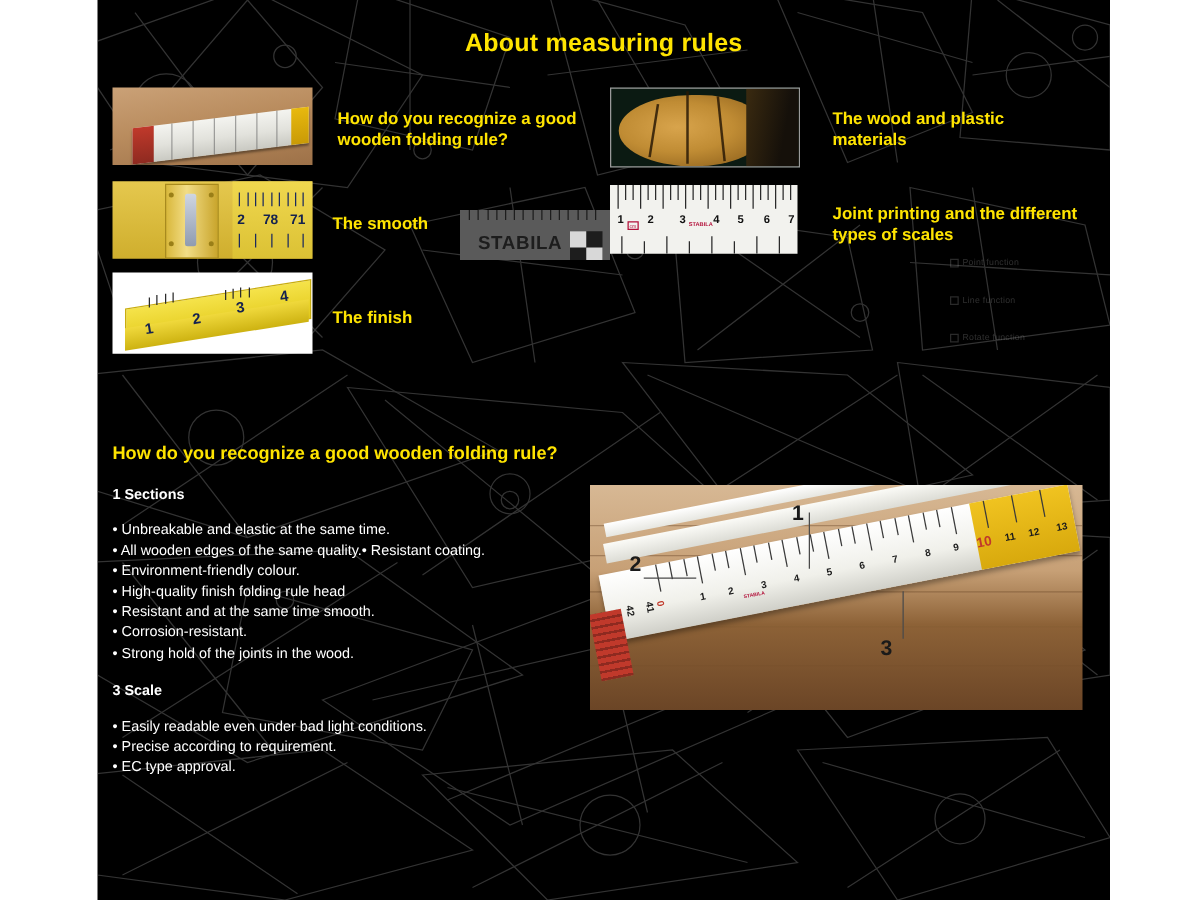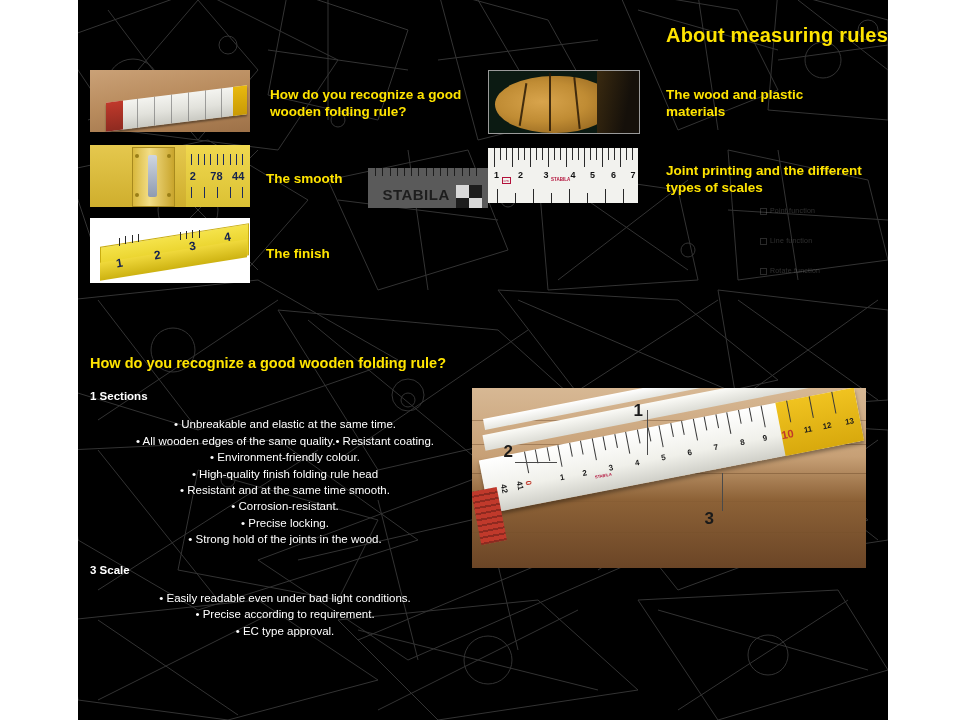--- a/index.html
+++ b/index.html
@@ -14,21 +14,21 @@
   
   .bp{position:absolute;inset:0;opacity:.55;}
   .bp svg{display:block;width:100%;height:100%;}
   .bp-faint{position:absolute;right:18px;top:196px;width:110px;opacity:.22;color:#cfcfcf;
             font-size:7px;line-height:30px;letter-spacing:.2px;}
   .bp-faint div{white-space:nowrap}
   .bp-chk{display:inline-block;width:5px;height:5px;border:1px solid #bdbdbd;margin-right:3px;vertical-align:middle}
 
   
   .title{
-    position:absolute;left:0;right:0;top:24px;text-align:right;
+    position:absolute;left:0;right:0;top:24px;text-align:center;
     color:#ffe400;font-size:20px;font-weight:bold;letter-spacing:.2px;
   }
   .cap{
     position:absolute;color:#ffe400;font-weight:bold;font-size:13.5px;line-height:17px;
   }
   .cap-a{left:192px;top:86px;width:215px;}
   .cap-b{left:588px;top:86px;width:200px;}
   .cap-c{left:188px;top:170px;}
   .cap-d{left:588px;top:162px;width:200px;}
   .cap-e{left:188px;top:245px;}
@@ -95,21 +95,21 @@
   .logo .sq i{position:absolute;width:13px;height:13px;background:#d8d8d8;display:block;}
   .logo .ruler{position:absolute;left:0;right:0;top:0;height:11px;}
   .logo .ruler i{position:absolute;top:0;width:1px;height:8px;background:#1d1d1d;}
 
   
   .h2{position:absolute;left:12px;top:355px;color:#ffe400;font-size:14.5px;font-weight:bold;}
   .body{position:absolute;left:12px;top:388px;width:390px;color:#ffffff;font-size:11.5px;line-height:16.4px;}
   .body .sh{font-weight:bold;margin:0 0 12px 0;}
   .body .sh.gap{margin-top:14px;}
   .body ul{list-style:none;margin:0 0 0 0;padding:0;}
-  .body li{margin:0;text-align:center;}
+  .body li{margin:0;}
   .body li:before{content:"• ";}
 
   
   .bigphoto{position:absolute;left:394px;top:388px;width:394px;height:180px;overflow:hidden;
             background:linear-gradient(180deg,#d7b894 0%,#c7a076 38%,#8d6237 62%,#6b4526 100%);}
   .bigphoto .grain{position:absolute;left:0;right:0;height:1px;background:rgba(90,55,25,.35);}
   .bp-rule{position:absolute;left:3%;top:40%;width:97%;height:30%;
     background:linear-gradient(#ffffff,#f0f0ea 60%,#cfcfc8);
     transform:rotate(-11deg);transform-origin:left center;box-shadow:0 3px 4px rgba(0,0,0,.35);}
   .bp-rule2{position:absolute;left:3%;top:26%;width:97%;height:9%;
@@ -241,21 +241,21 @@
       <div class="t" style="left:68%"></div>
         <div class="t" style="left:78%"></div>
       <div class="t" style="left:88%"></div>
       <div class="tb" style="left:8%"></div>
         <div class="tb" style="left:28%"></div>
       <div class="tb" style="left:48%"></div>
         <div class="tb" style="left:68%"></div>
       <div class="tb" style="left:88%"></div>
       <span class="num" style="left:6%">2</span>
       <span class="num" style="left:38%">78</span>
-      <span class="num" style="left:72%">44</span>
+      <span class="num" style="left:72%">71</span>
     </div>
   </div>
 
   <div class="thumb t4 wscale">
     <div>
       <div class="t" style="left:4%;height:34%"></div>
         <div class="t" style="left:8%;height:22%"></div>
       <div class="t" style="left:12%;height:22%"></div>
         <div class="t" style="left:16%;height:34%"></div>
       <div class="t" style="left:20%;height:22%"></div>
@@ -352,21 +352,20 @@
     <div class="sh">1 Sections</div>
     <ul>
       <li>Unbreakable and elastic at the same time.</li>
       <li>All wooden edges of the same quality.• Resistant coating.</li>
       <li>Environment-friendly colour.</li>
       <li>High-quality finish folding rule head</li>
     </ul>
     <ul>
       <li>Resistant and at the same time smooth.</li>
       <li>Corrosion-resistant.</li>
-      <li>Precise locking.</li>
       <li>Strong hold of the joints in the wood.</li>
     </ul>
     <div class="sh gap">3 Scale</div>
     <ul>
       <li>Easily readable even under bad light conditions.</li>
       <li>Precise according to requirement.</li>
       <li>EC type approval.</li>
     </ul>
   </div>
 

